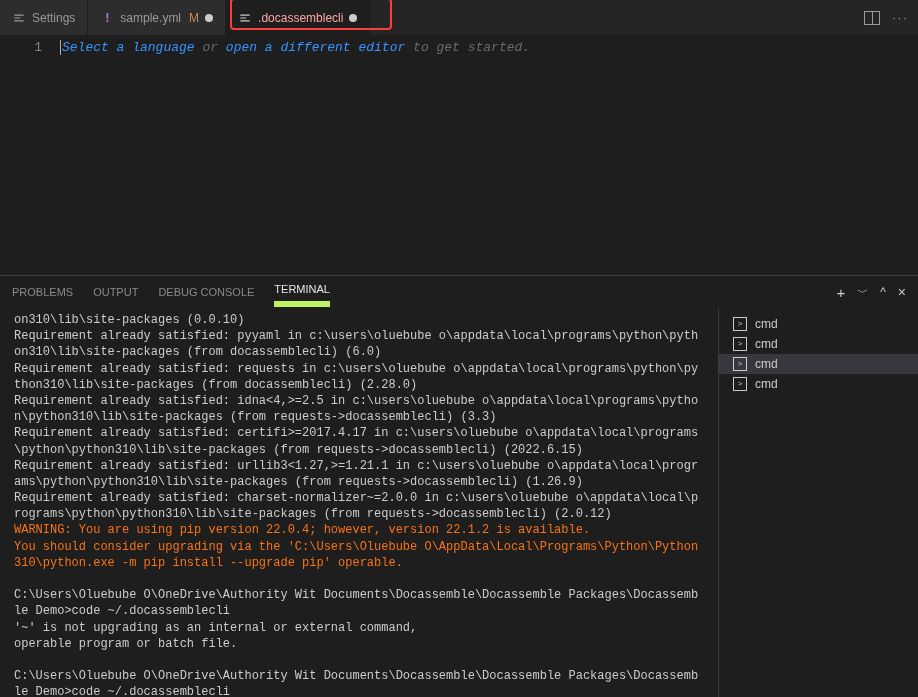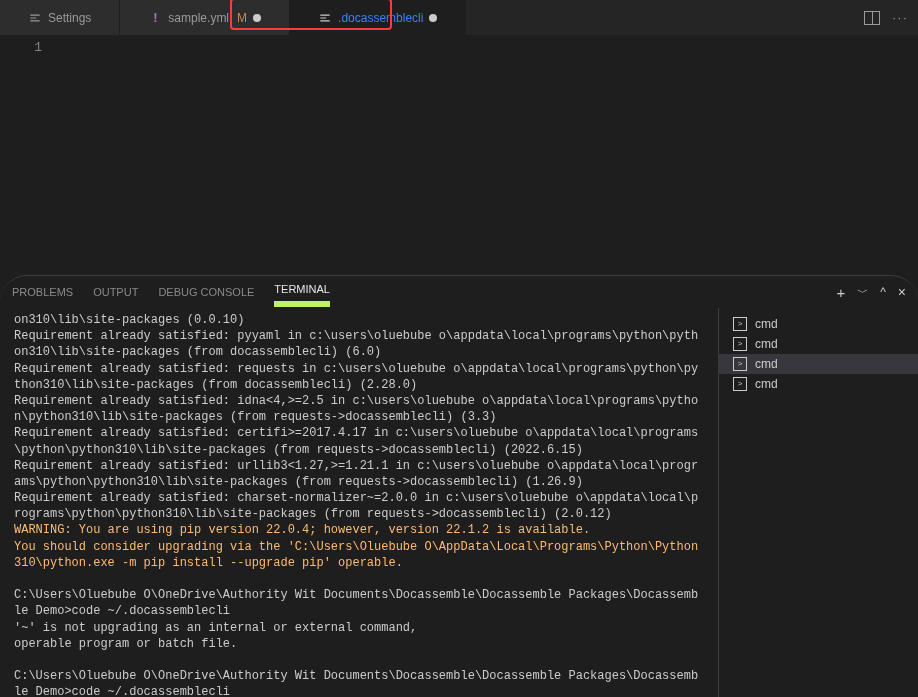--- a/index.html
+++ b/index.html
@@ -17,30 +17,30 @@
   .tab-bar {
     display: flex;
     align-items: center;
     height: 35px;
     background: #252526;
     position: relative;
   }
   .tab {
     display: flex;
     align-items: center;
-    padding: 0 28px;
+    padding: 0 12px;
     height: 100%;
     font-size: 12px;
     color: #9a9a9a;
     gap: 6px;
     border-right: 1px solid #1e1e1e;
     background: #2d2d2d;
     position: relative;
   }
-  .tab.active { background: #1e1e1e; color: #3b82f6; }
+  .tab.active { background: #1e1e1e; color: #fca5a5; }
   .tab .icon { width: 14px; display: flex; justify-content: center; }
   .tab .dirty-dot { width: 8px; height: 8px; border-radius: 50%; background: #cccccc; }
   .tab .status-m { color: #c08a5c; margin-left: 2px; }
   .tab-highlight {
     position: absolute;
     border: 2px solid #ff3b3b;
     border-radius: 4px;
     pointer-events: none;
   }
   .tab-bar-right {
@@ -88,21 +88,20 @@
   }
   .placeholder-line { color: #6a6a6a; font-style: italic; }
   .placeholder-link { color: #3794ff; font-style: italic; }
   .panel {
     flex: 1;
     display: flex;
     flex-direction: column;
     border-top: 1px solid #3c3c3c;
     background: #1e1e1e;
     min-height: 0;
-    border-radius: 27px;
   }
   .panel-tabs {
     display: flex;
     align-items: center;
     height: 32px;
     padding: 0 12px;
     font-size: 11px;
     gap: 20px;
     color: #8a8a8a;
   }
@@ -125,21 +124,21 @@
     flex: 1;
     font-family: Consolas, 'Courier New', monospace;
     font-size: 12px;
     line-height: 1.35;
     padding: 4px 14px 10px 14px;
     white-space: pre-wrap;
     word-break: break-all;
     overflow: hidden;
     color: #cccccc;
   }
-  .term-warning { color: #fdba74; text-align: right; }
+  .term-warning { color: #f97316; text-align: right; }
   .term-sidebar {
     width: 200px;
     border-left: 1px solid #3c3c3c;
     padding: 6px 0;
   }
   .term-item {
     display: flex;
     align-items: center;
     gap: 8px;
     padding: 3px 14px;
@@ -189,20 +188,23 @@
     <span class="layout-icon"></span>
     <span class="ellipsis">···</span>
   </div>
 </div>
 
 <div class="editor-area">
   <div class="gutter">
     <div>1</div>
   </div>
   <div class="editor-content">
+    <div>
+      <span class="editor-cursor"></span><span class="placeholder-link">Select a language</span><span class="placeholder-line"> or </span><span class="placeholder-link">open a different editor</span><span class="placeholder-line"> to get started.</span>
+    </div>
   </div>
 </div>
 
 <div class="panel">
   <div class="panel-tabs">
     <span class="panel-tab">PROBLEMS</span>
     <span class="panel-tab">OUTPUT</span>
     <span class="panel-tab">DEBUG CONSOLE</span>
     <span class="panel-tab active">TERMINAL</span>
     <div class="panel-tabs-right">

